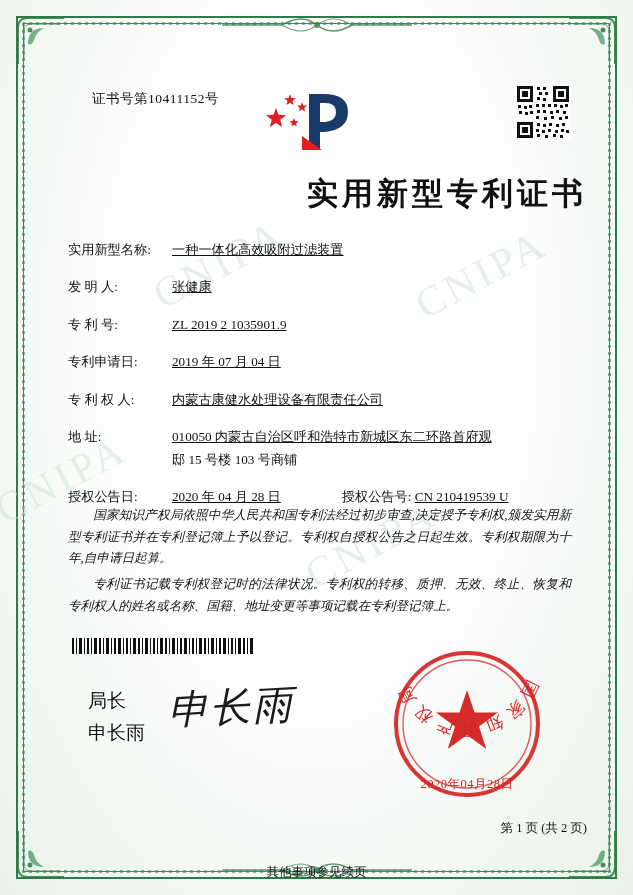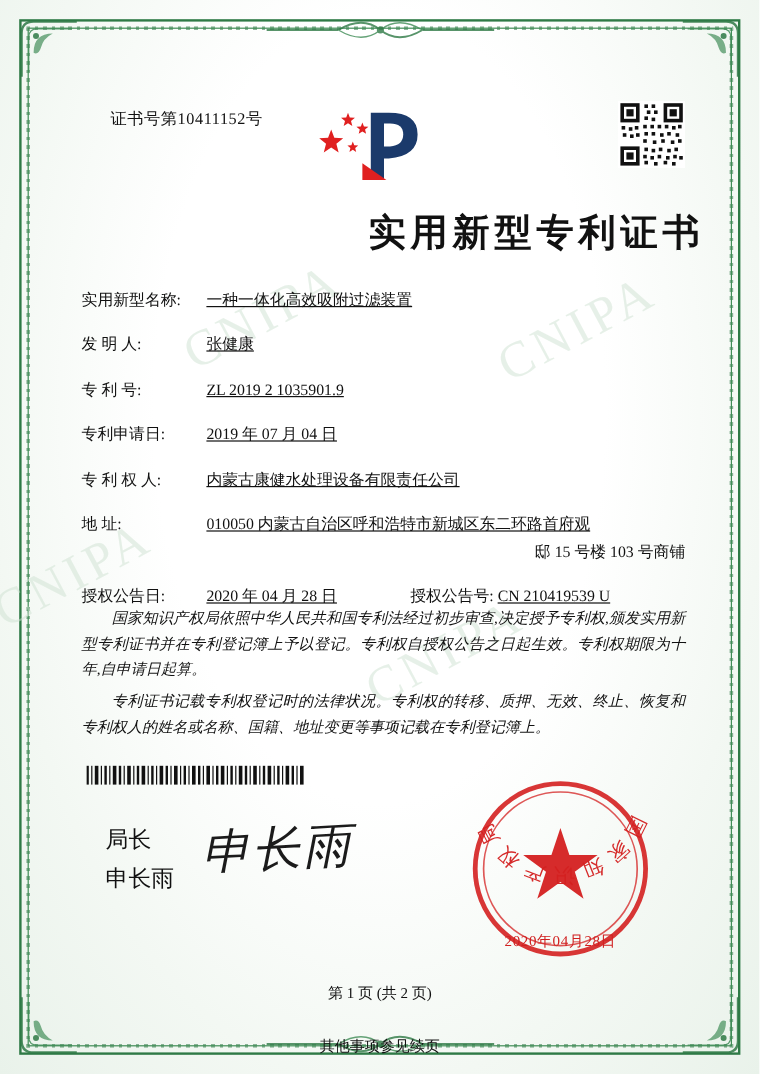--- a/index.html
+++ b/index.html
@@ -166,21 +166,20 @@
   }
   .f-value { display: inline-block; text-decoration: underline; }
   .f-right {
     display: inline-block;
     margin-left: 61px;
   }
   .addr-second {
     margin-left: 104px;
     display: block;
     margin-top: 2px;
-    text-align: right;
   }
 
   .paragraphs {
     position: absolute;
     left: 22px;
     right: 16px;
     top: 465px;
     font-size: 12.6px;
     line-height: 1.72;
     color: #111;
@@ -238,21 +237,21 @@
     color: #d02020;
     font-size: 12.5px;
     letter-spacing: .5px;
   }
 
   .page-no {
     position: absolute;
     left: 0;
     right: 0;
     top: 780px;
-    text-align: center;
+    text-align: right;
     font-size: 12.5px;
     color: #111;
   }
 
   .footnote {
     position: absolute;
     left: 0;
     right: 0;
     bottom: -26px;
     text-align: center;

